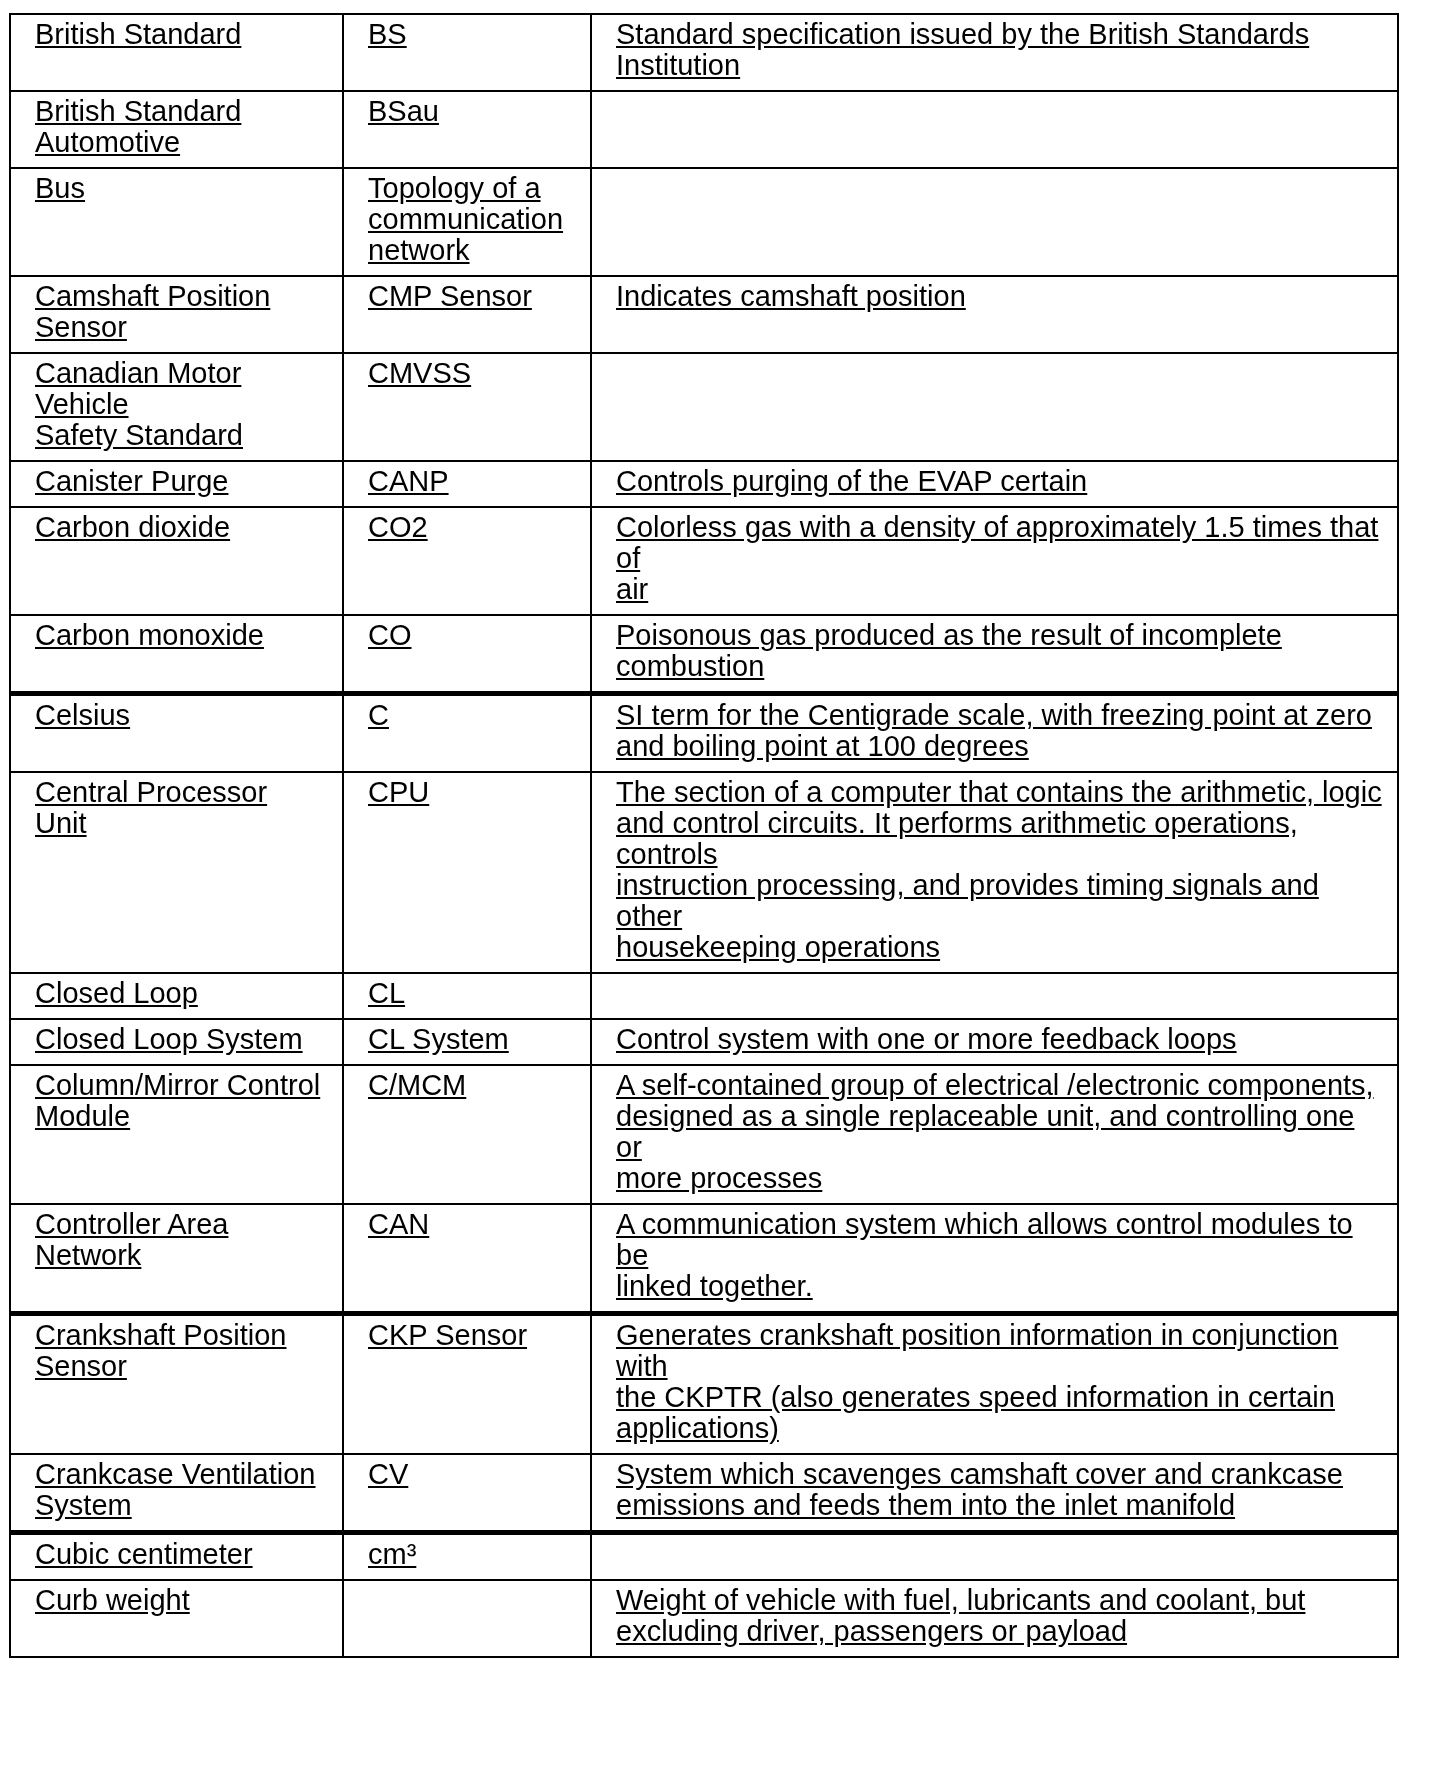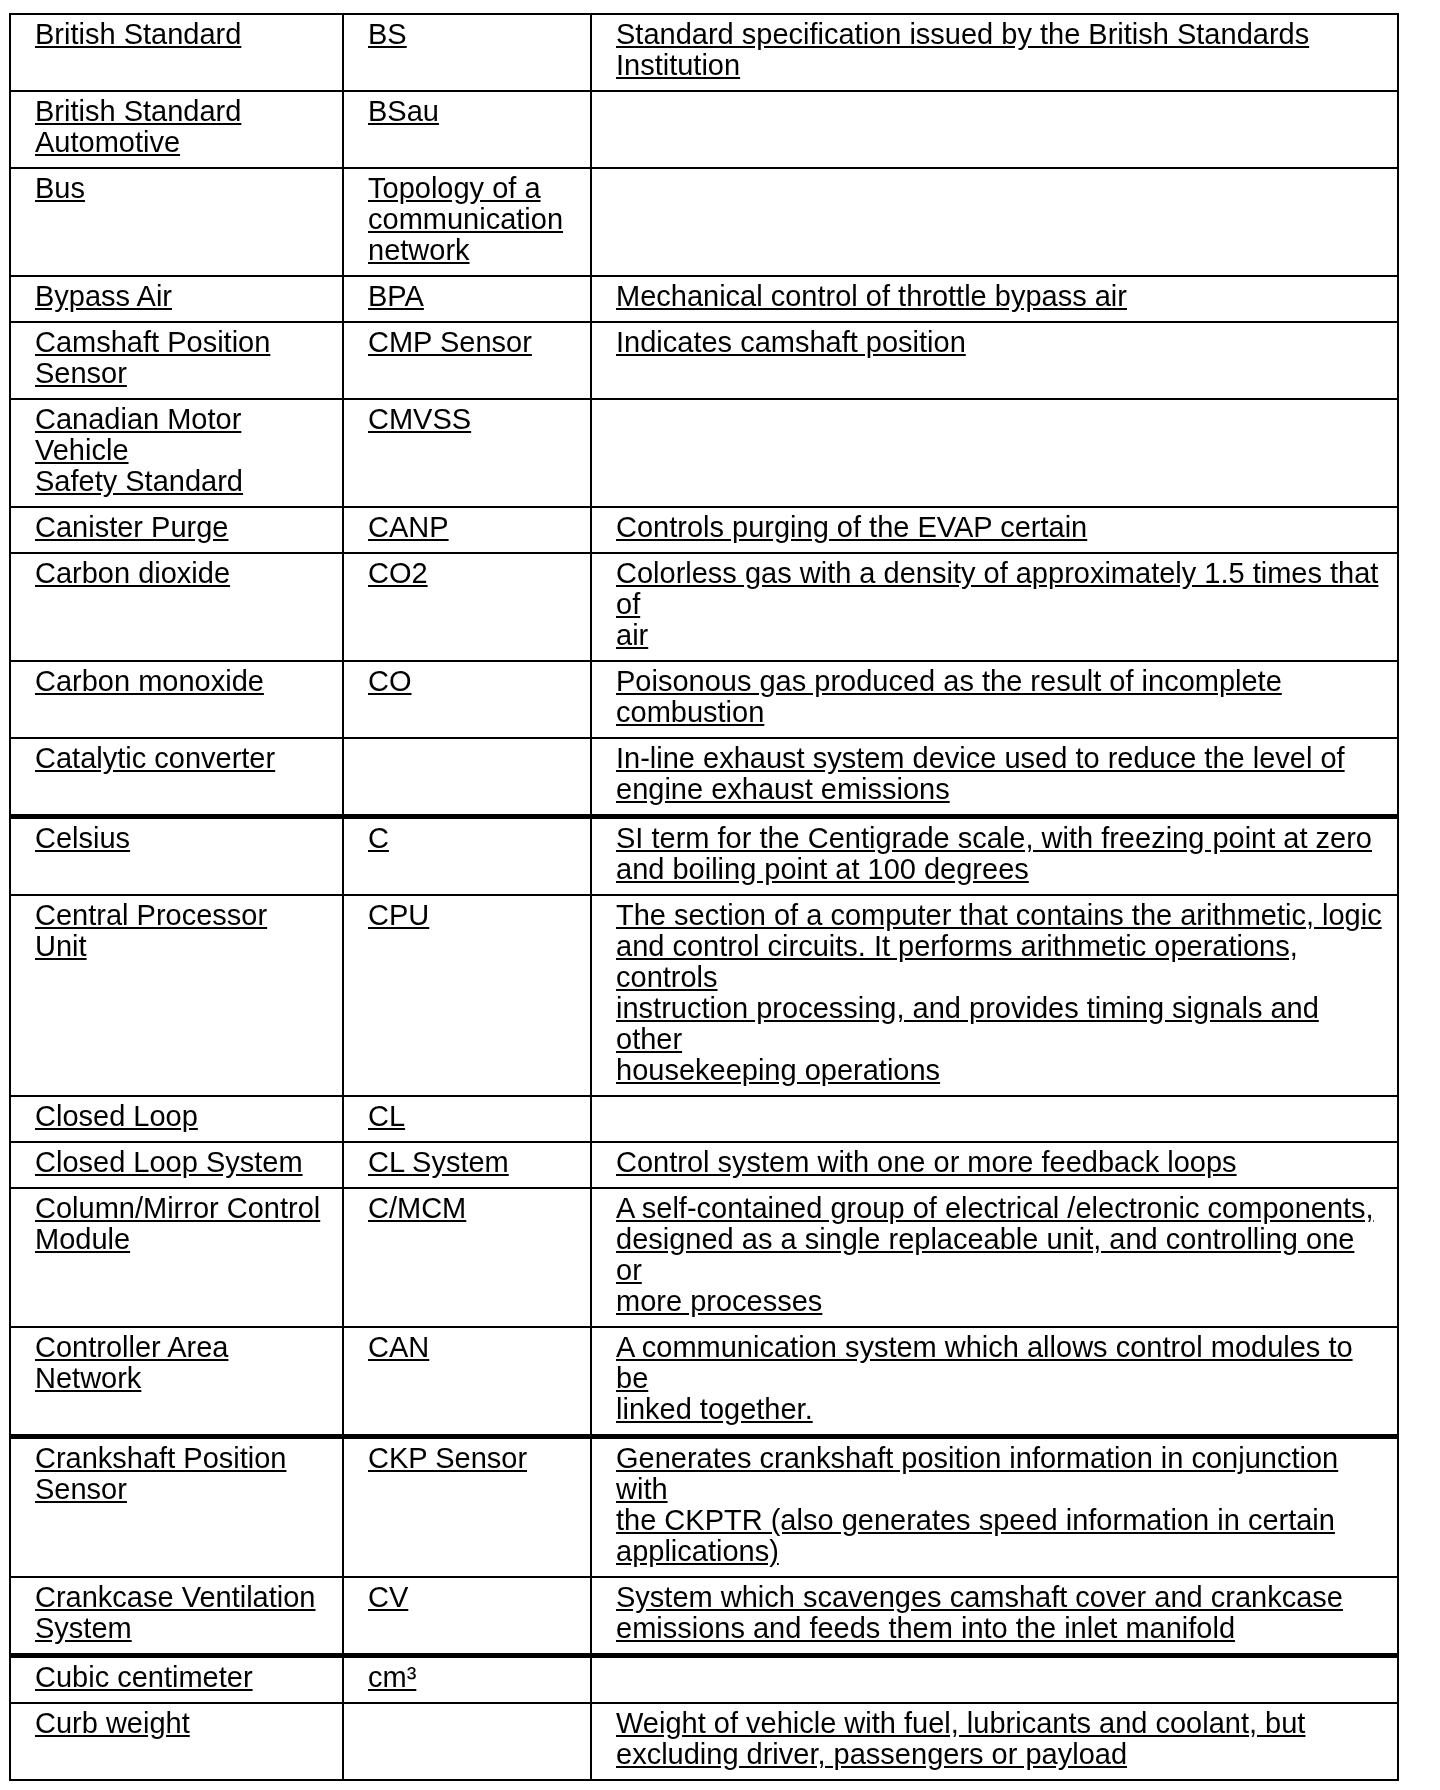--- a/index.html
+++ b/index.html
@@ -67,25 +67,20 @@
         <td></td>
       </tr>
       <tr>
         <td>Bus</td>
         <td>Topology of a
 communication
 network</td>
         <td></td>
       </tr>
       <tr>
-        <td>Bypass Air</td>
-        <td>BPA</td>
-        <td>Mechanical control of throttle bypass air</td>
-      </tr>
-      <tr>
         <td>Camshaft Position
 Sensor</td>
         <td>CMP Sensor</td>
         <td>Indicates camshaft position</td>
       </tr>
       <tr>
         <td>Canadian Motor Vehicle
 Safety Standard</td>
         <td>CMVSS</td>
         <td></td>
@@ -99,26 +94,20 @@
         <td>Carbon dioxide</td>
         <td>CO2</td>
         <td>Colorless gas with a density of approximately 1.5 times that of
 air</td>
       </tr>
       <tr>
         <td>Carbon monoxide</td>
         <td>CO</td>
         <td>Poisonous gas produced as the result of incomplete
 combustion</td>
-      </tr>
-      <tr>
-        <td>Catalytic converter</td>
-        <td></td>
-        <td>In-line exhaust system device used to reduce the level of
-engine exhaust emissions</td>
       </tr>
       <tr class="thick-top">
         <td>Celsius</td>
         <td>C</td>
         <td>SI term for the Centigrade scale, with freezing point at zero
 and boiling point at 100 degrees</td>
       </tr>
       <tr>
         <td>Central Processor
 Unit</td>

